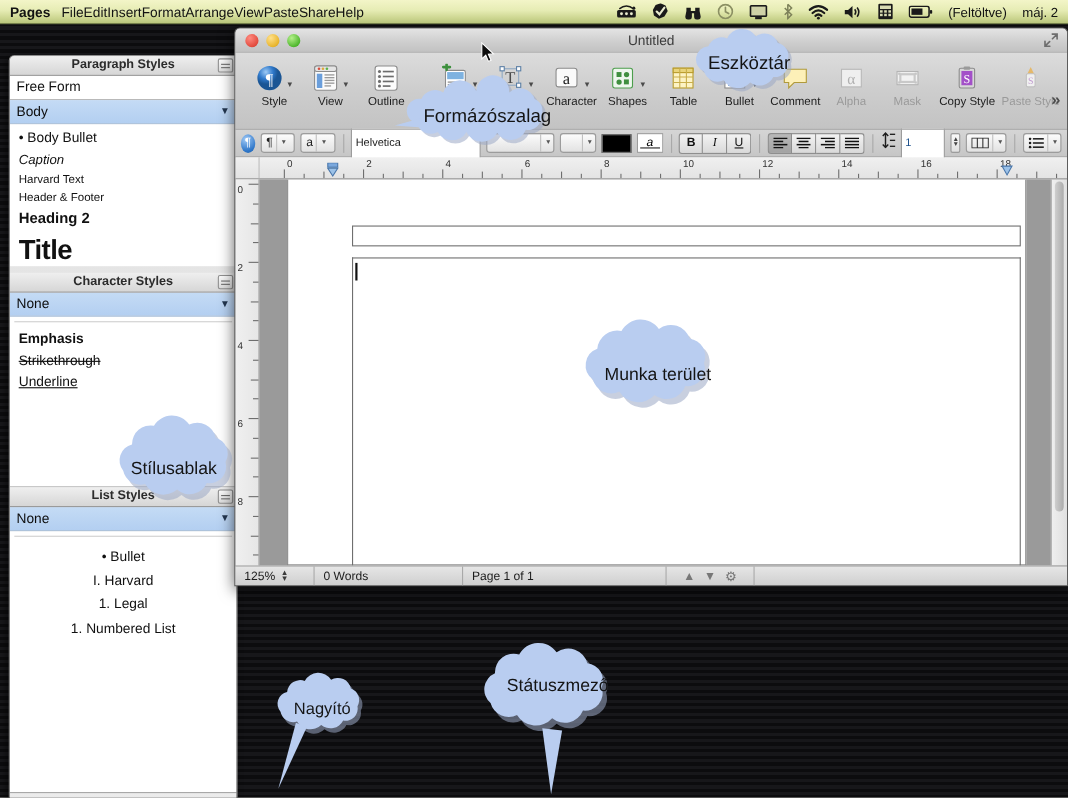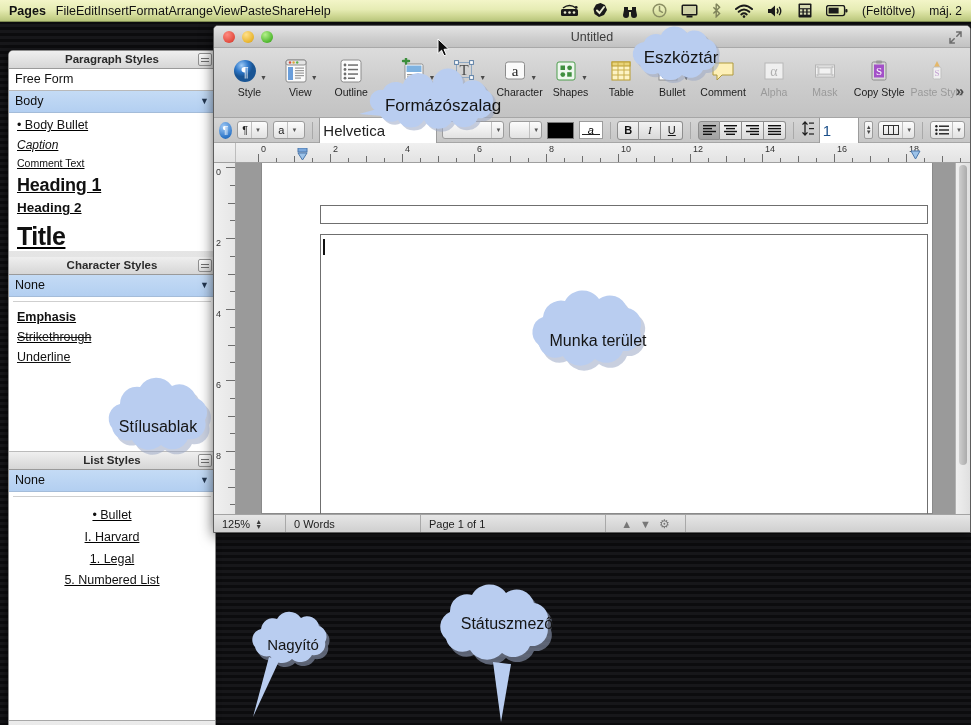--- a/index.html
+++ b/index.html
@@ -65,21 +65,21 @@
     border-bottom:1px solid #b9b9b9;
     background:#fff;
   }
   .sel-row {
     background: linear-gradient(180deg,#c4dbf5,#b3cff1);
     font-size:12.5px; padding:3px 6px 4px 6px;
     display:flex; align-items:center; justify-content:space-between;
     border-bottom:1px solid #a4bcd9; color:#0d0d0d;
   }
   .sel-row .caret { font-size:9px; color:#23364f; }
-  .style-list { padding:3px 0 0 0; background:#fff;text-decoration:underline; }
+  .style-list { padding:3px 0 0 0; background:#fff; }
   .style-item { padding:2px 8px; color:#111; line-height:1.25; }
   .si-bullet  { font-size:12.5px; }
   .si-caption { font-size:12px; font-style:italic; }
   .si-foot    { font-size:10.5px; }
   .si-hf      { font-size:10.5px; }
   .si-h1      { font-size:18px; font-weight:bold; letter-spacing:-.2px;}
   .si-h2      { font-size:13.5px; font-weight:bold; }
   .si-title   { font-size:25px; font-weight:bold; letter-spacing:-.5px; line-height:1.05; padding-top:4px;}
   .si-emph    { font-size:12.5px; font-weight:bold; }
   .si-strike  { font-size:12.5px; text-decoration:line-through; }
@@ -170,21 +170,21 @@
   }
   .fb-pop {
     height:18px; border:1px solid #9c9c9c; border-radius:3px;
     background:linear-gradient(180deg,#fcfcfc,#e2e2e2);
     display:flex; align-items:center; font-size:11px; color:#222;
     padding:0 2px 0 4px; gap:3px;
   }
   .fb-pop .ar { font-size:6px; color:#555; border-left:1px solid #c0c0c0; padding-left:3px; height:100%; display:flex;align-items:center;}
   .fb-field {
     height:18px; border:1px solid #9c9c9c; border-radius:2px; background:#fff;
-    display:flex; align-items:center; font-size:15px; color:#222; padding:16px 3px;
+    display:flex; align-items:center; font-size:10px; color:#222; padding:16px 3px;
   }
   .swatch { width:34px; height:17px; background:#000; border:1px solid #7a7a7a; }
   .tbox {
     width:30px; height:18px; border:1px solid #9c9c9c; background:#fff;
     display:flex;align-items:center;justify-content:center; font-size:11px; font-style:italic;
     position:relative; overflow:hidden;
   }
   .tbox:after{ content:""; position:absolute; left:2px; right:2px; bottom:3px; height:1px; background:#222; }
   .bgroup { display:flex; }
   .bbtn {
@@ -402,22 +402,22 @@
     <span class="grip"></span>
   </div>
   <div class="freeform-row">Free Form</div>
   <div class="sel-row">
     <span>Body</span>
     <span class="caret">▼</span>
   </div>
   <div class="style-list">
     <div class="style-item si-bullet">• Body Bullet</div>
     <div class="style-item si-caption">Caption</div>
-    <div class="style-item si-foot">Comment Text</div>
-    <div class="style-item si-h1">Heading 1</div>
+    <div class="style-item si-foot">Harvard Text</div>
+    <div class="style-item si-hf">Header &amp; Footer</div>
     <div class="style-item si-h2">Heading 2</div>
     <div class="style-item si-title">Title</div>
   </div>
 
   <div class="pane-header" style="margin-top:6px">
     <span>Character Styles</span>
     <span class="grip"></span>
   </div>
   <div class="sel-row">
     <span>None</span>
@@ -436,21 +436,21 @@
   </div>
   <div class="sel-row">
     <span>None</span>
     <span class="caret">▼</span>
   </div>
   <div class="style-list pane-fill">
     <div style="height:4px;border-top:1px solid #cfcfcf;margin:1px 4px 5px 4px"></div>
     <div class="style-item si-plain" style="padding:3px 8px">• Bullet</div>
     <div class="style-item si-plain" style="padding:3px 11px">I. Harvard</div>
     <div class="style-item si-plain" style="padding:3px 8px">1. Legal</div>
-    <div class="style-item si-plain" style="padding:3px 8px">5. Numbered List</div>
+    <div class="style-item si-plain" style="padding:3px 8px">1. Numbered List</div>
   </div>
 
   <div class="drawer-footer">
     <div class="btn-plus">
       <span>+</span>
       <span class="mini-caret">▼</span>
     </div>
     <div class="seg-group">
       <div class="segbtn on">
         <span style="text-decoration:underline;font-size:11px">a</span>

